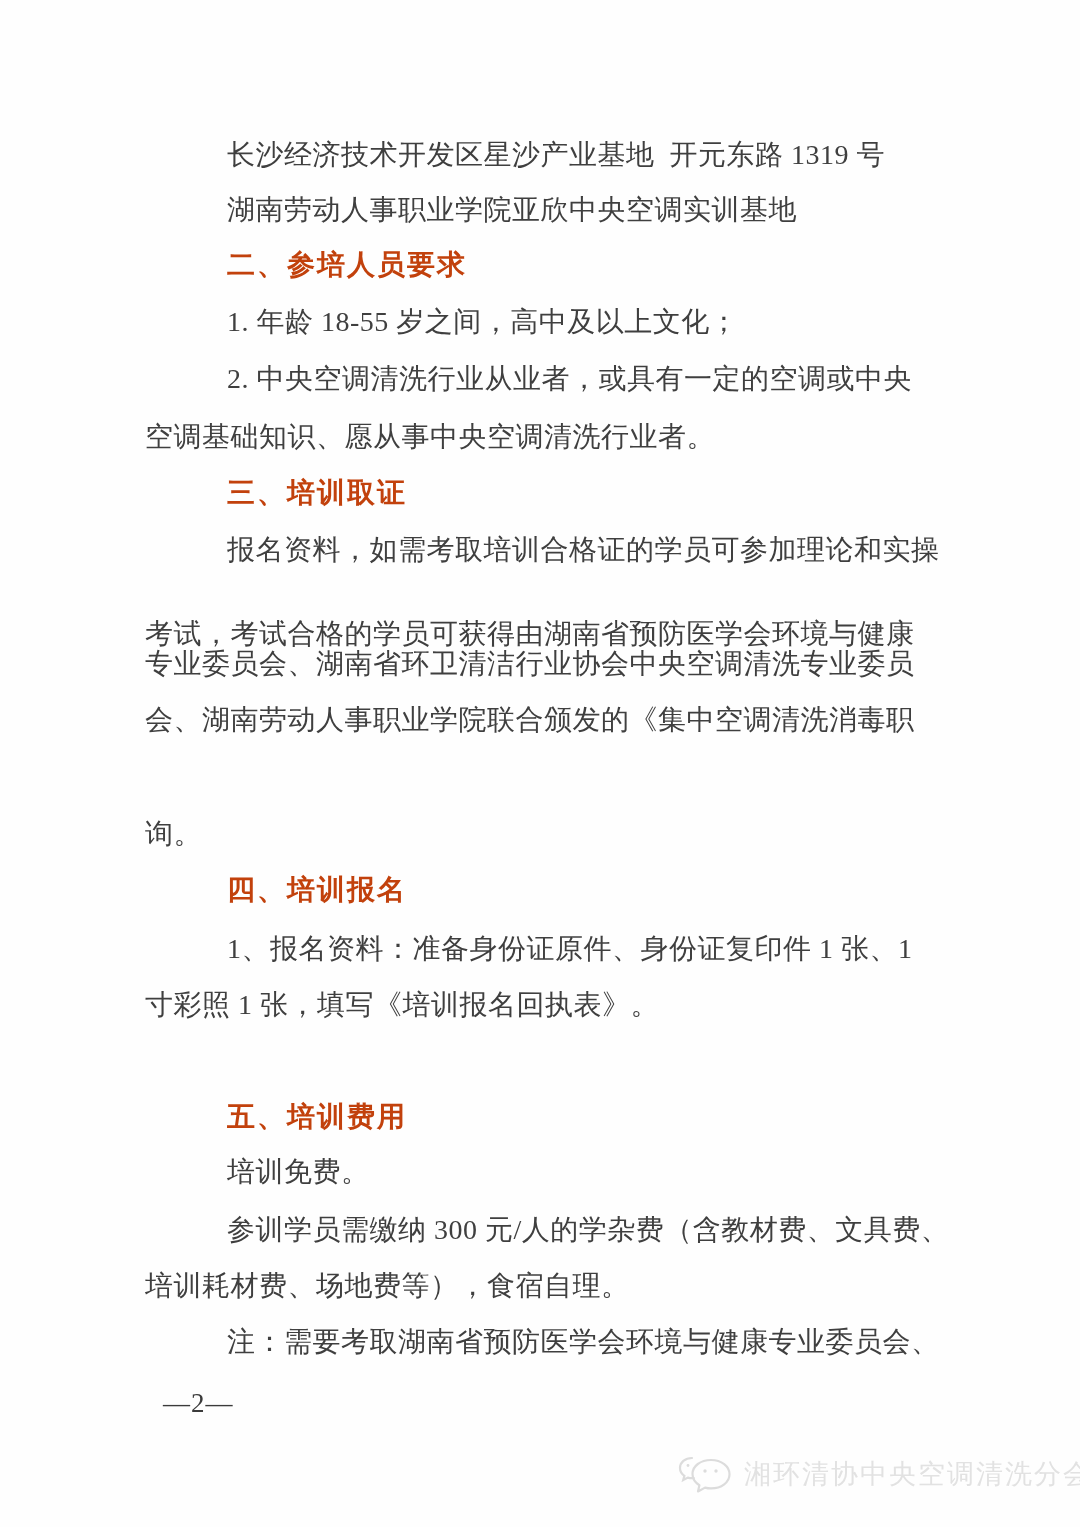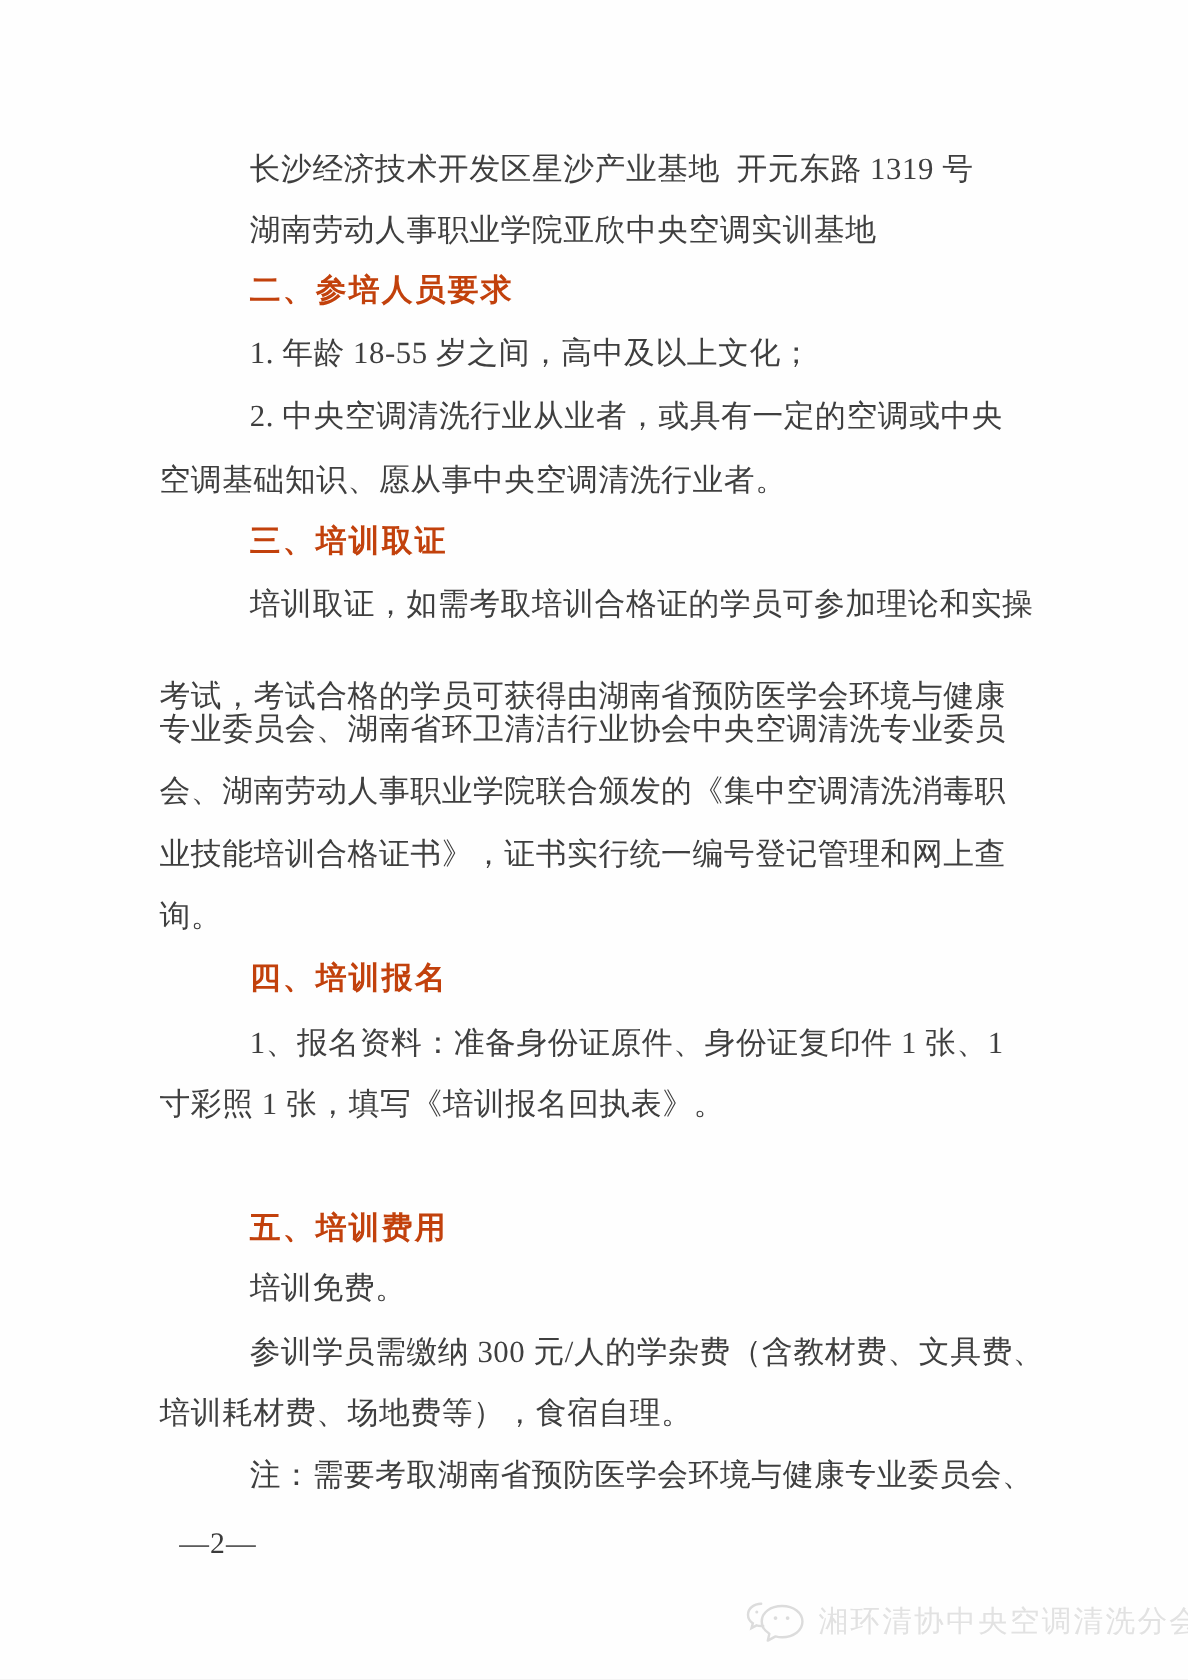--- a/index.html
+++ b/index.html
@@ -68,25 +68,24 @@
 
 <div class="page">
 
   <div class="line indent" style="top:137px">长沙经济技术开发区星沙产业基地  开元东路 1319 号</div>
   <div class="line indent" style="top:192px">湖南劳动人事职业学院亚欣中央空调实训基地</div>
   <div class="line indent heading" style="top:247px">二、参培人员要求</div>
   <div class="line indent" style="top:304px">1. 年龄 18-55 岁之间，高中及以上文化；</div>
   <div class="line indent" style="top:361px">2. 中央空调清洗行业从业者，或具有一定的空调或中央</div>
   <div class="line" style="top:419px">空调基础知识、愿从事中央空调清洗行业者。</div>
   <div class="line indent heading" style="top:475px">三、培训取证</div>
-  <div class="line indent" style="top:532px">培训取证，如需考取培训合格证的学员可参加理论和实操</div>
+  <div class="line indent" style="top:532px">报名资料，如需考取培训合格证的学员可参加理论和实操</div>
   <div class="line" style="top:616px">考试，考试合格的学员可获得由湖南省预防医学会环境与健康</div>
   <div class="line" style="top:646px">专业委员会、湖南省环卫清洁行业协会中央空调清洗专业委员</div>
   <div class="line" style="top:702px">会、湖南劳动人事职业学院联合颁发的《集中空调清洗消毒职</div>
-  <div class="line" style="top:759px">业技能培训合格证书》，证书实行统一编号登记管理和网上查</div>
   <div class="line" style="top:816px">询。</div>
   <div class="line indent heading" style="top:872px">四、培训报名</div>
   <div class="line indent" style="top:931px">1、报名资料：准备身份证原件、身份证复印件 1 张、1</div>
   <div class="line" style="top:987px">寸彩照 1 张，填写《培训报名回执表》。</div>
   <div class="line indent heading" style="top:1099px">五、培训费用</div>
   <div class="line indent" style="top:1154px">培训免费。</div>
   <div class="line indent" style="top:1212px">参训学员需缴纳 300 元/人的学杂费（含教材费、文具费、</div>
   <div class="line" style="top:1268px">培训耗材费、场地费等），食宿自理。</div>
   <div class="line indent" style="top:1324px">注：需要考取湖南省预防医学会环境与健康专业委员会、</div>
 

